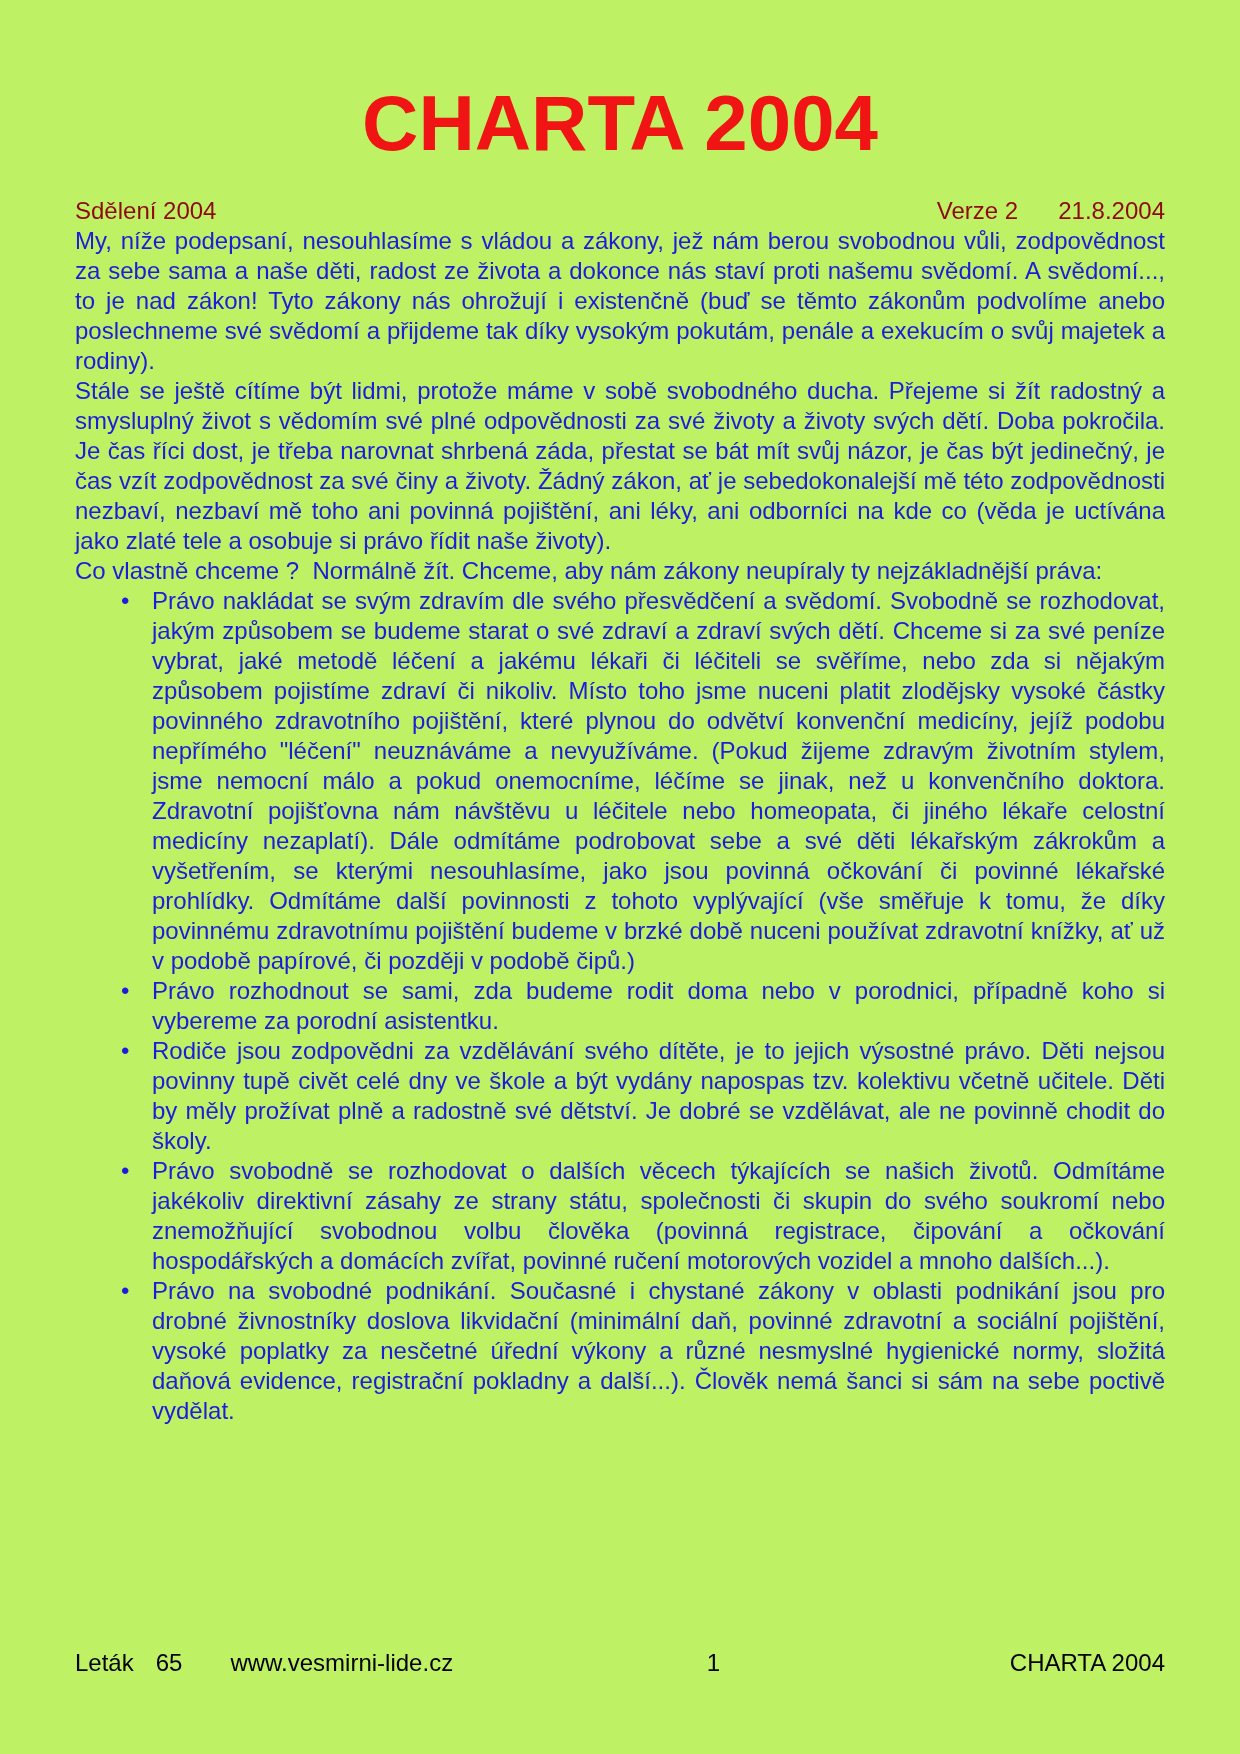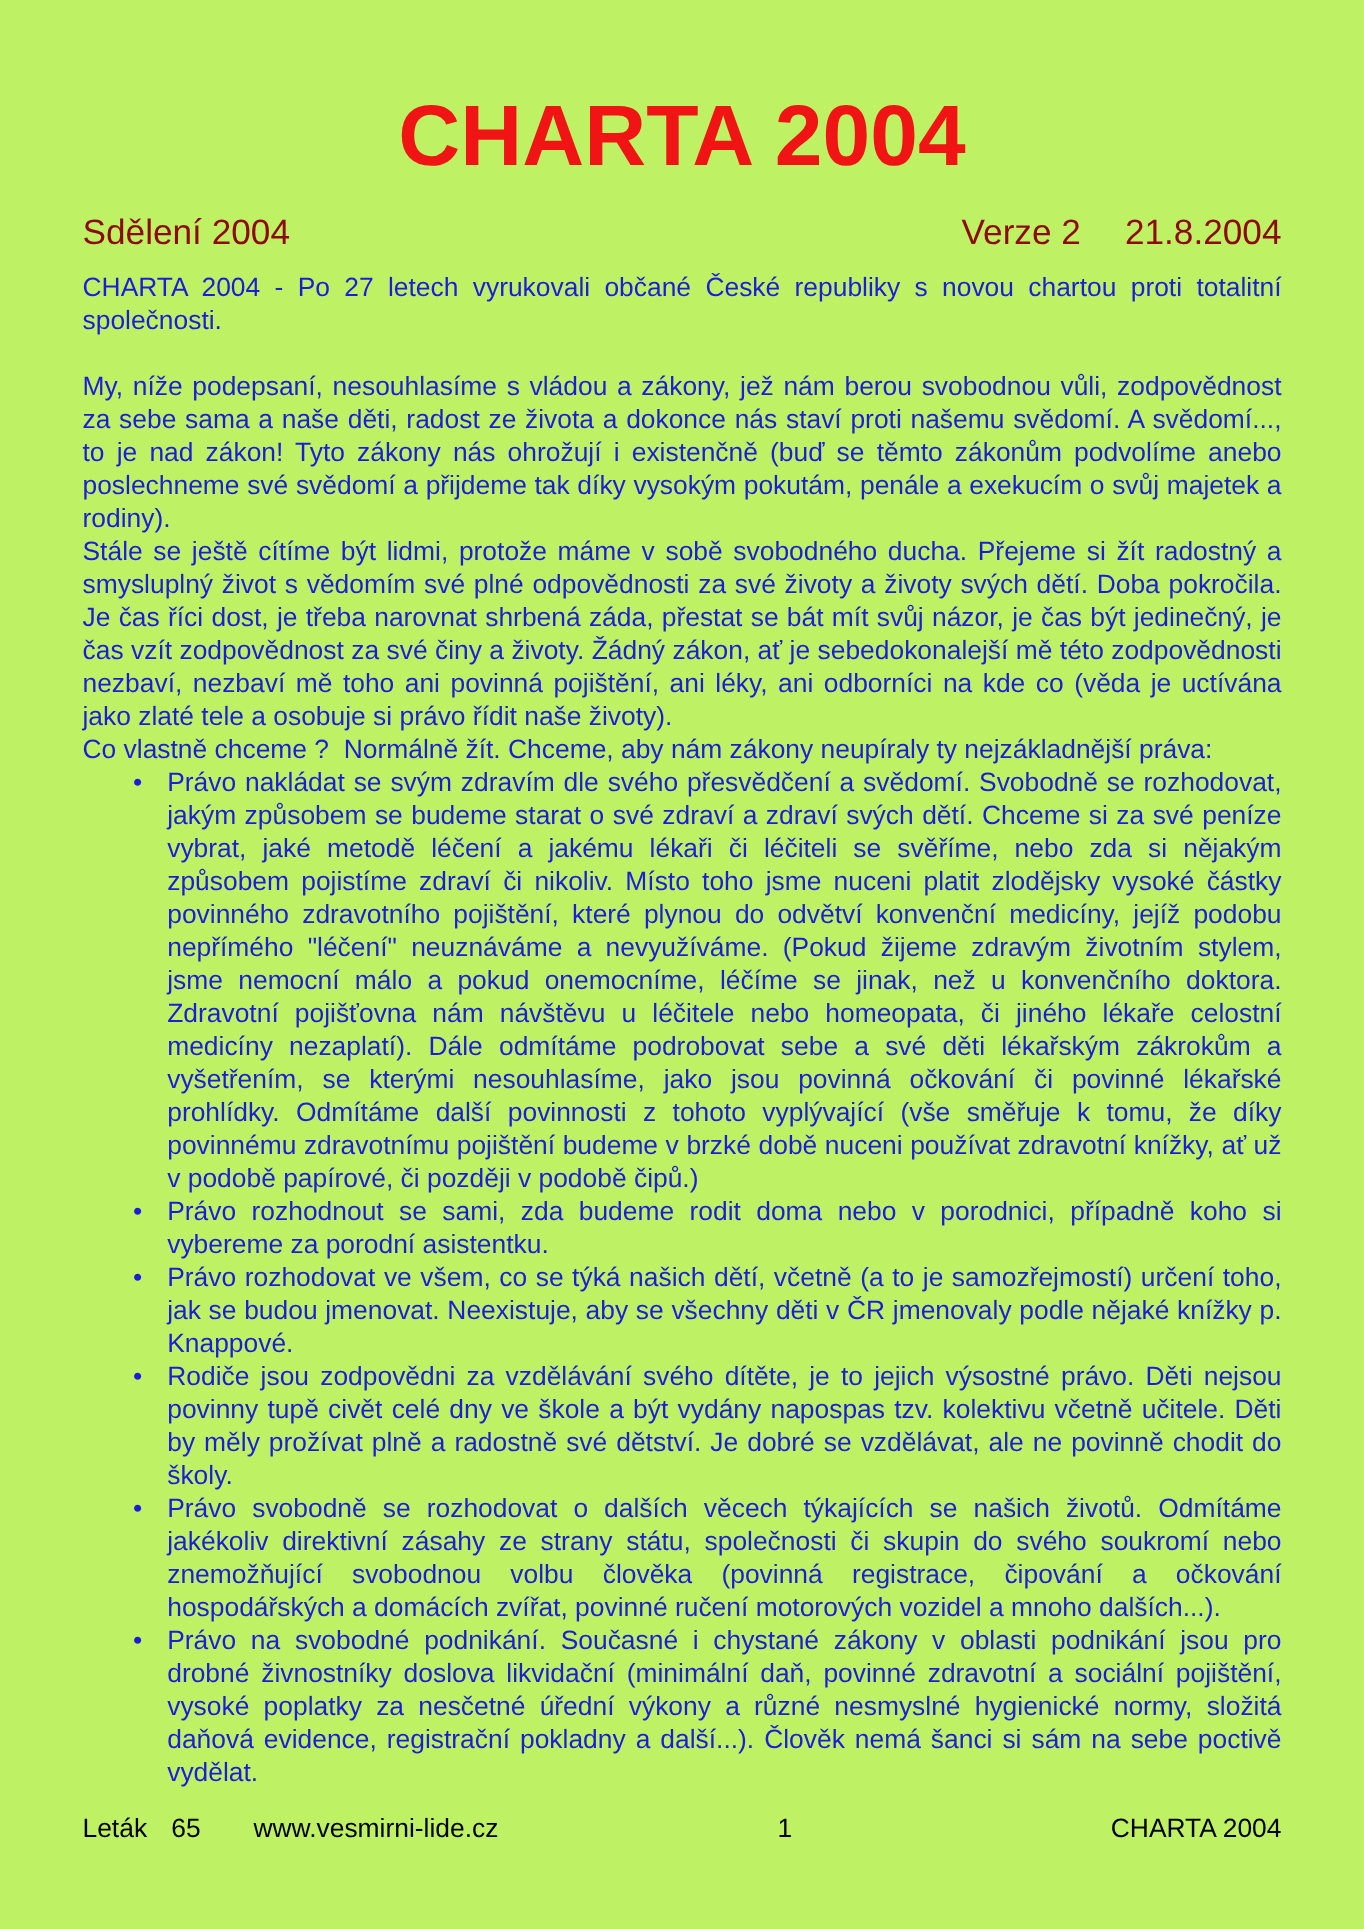--- a/index.html
+++ b/index.html
@@ -27,21 +27,21 @@
     line-height: 1;
     font-weight: 700;
     letter-spacing: 0px;
   }
   .subheader {
     margin-top: 34px;
     display: flex;
     justify-content: space-between;
     align-items: baseline;
     color: #8e0a0a;
-    font-size: 32px;
+    font-size: 24px;
     line-height: 30px;
   }
   .subheader .version-group {
     display: flex;
     gap: 40px;
   }
   .doc-body {
     color: #1c1cdb;
     font-size: 24px;
     line-height: 30px;
@@ -100,29 +100,27 @@
 
     <div class="subheader">
       <span>Sdělení 2004</span>
       <span class="version-group">
         <span>Verze 2</span>
         <span>21.8.2004</span>
       </span>
     </div>
 
     <div class="doc-body">
-      <p class="intro">CHARTA 2004 - Po 27 letech vyrukovali občané České republiky s novou chartou proti totalitní společnosti.</p>
       <p>My, níže podepsaní, nesouhlasíme s vládou a zákony, jež nám berou svobodnou vůli, zodpovědnost za sebe sama a naše děti, radost ze života a dokonce nás staví proti našemu svědomí. A svědomí..., to je nad zákon! Tyto zákony nás ohrožují i existenčně (buď se těmto zákonům podvolíme anebo poslechneme své svědomí a přijdeme tak díky vysokým pokutám, penále a exekucím o svůj majetek a rodiny).</p>
       <p>Stále se ještě cítíme být lidmi, protože máme v sobě svobodného ducha. Přejeme si žít radostný a smysluplný život s vědomím své plné odpovědnosti za své životy a životy svých dětí. Doba pokročila. Je čas říci dost, je třeba narovnat shrbená záda, přestat se bát mít svůj názor, je čas být jedinečný, je čas vzít zodpovědnost za své činy a životy. Žádný zákon, ať je sebedokonalejší mě této zodpovědnosti nezbaví, nezbaví mě toho ani povinná pojištění, ani léky, ani odborníci na kde co (věda je uctívána jako zlaté tele a osobuje si právo řídit naše životy).</p>
       <p>Co vlastně chceme ?&nbsp; Normálně žít. Chceme, aby nám zákony neupíraly ty nejzákladnější práva:</p>
 
       <ul class="rights-list">
         <li>Právo nakládat se svým zdravím dle svého přesvědčení a svědomí. Svobodně se rozhodovat, jakým způsobem se budeme starat o své zdraví a zdraví svých dětí. Chceme si za své peníze vybrat, jaké metodě léčení a jakému lékaři či léčiteli se svěříme, nebo zda si nějakým způsobem pojistíme zdraví či nikoliv. Místo toho jsme nuceni platit zlodějsky vysoké částky povinného zdravotního pojištění, které plynou do odvětví konvenční medicíny, jejíž podobu nepřímého "léčení" neuznáváme a nevyužíváme. (Pokud žijeme zdravým životním stylem, jsme nemocní málo a pokud onemocníme, léčíme se jinak, než u konvenčního doktora. Zdravotní pojišťovna nám návštěvu u léčitele nebo homeopata, či jiného lékaře celostní medicíny nezaplatí). Dále odmítáme podrobovat sebe a své děti lékařským zákrokům a vyšetřením, se kterými nesouhlasíme, jako jsou povinná očkování či povinné lékařské prohlídky. Odmítáme další povinnosti z tohoto vyplývající (vše směřuje k tomu, že díky povinnému zdravotnímu pojištění budeme v brzké době nuceni používat zdravotní knížky, ať už v podobě papírové, či později v podobě čipů.)</li>
         <li>Právo rozhodnout se sami, zda budeme rodit doma nebo v porodnici, případně koho si vybereme za porodní asistentku.</li>
-        <li>Právo rozhodovat ve všem, co se týká našich dětí, včetně (a to je samozřejmostí) určení toho, jak se budou jmenovat. Neexistuje, aby se všechny děti v ČR jmenovaly podle nějaké knížky p. Knappové.</li>
         <li>Rodiče jsou zodpovědni za vzdělávání svého dítěte, je to jejich výsostné právo. Děti nejsou povinny tupě civět celé dny ve škole a být vydány napospas tzv. kolektivu včetně učitele. Děti by měly prožívat plně a radostně své dětství. Je dobré se vzdělávat, ale ne povinně chodit do školy.</li>
         <li>Právo svobodně se rozhodovat o dalších věcech týkajících se našich životů. Odmítáme jakékoliv direktivní zásahy ze strany státu, společnosti či skupin do svého soukromí nebo znemožňující svobodnou volbu člověka (povinná registrace, čipování a očkování hospodářských a domácích zvířat, povinné ručení motorových vozidel a mnoho dalších...).</li>
         <li>Právo na svobodné podnikání. Současné i chystané zákony v oblasti podnikání jsou pro drobné živnostníky doslova likvidační (minimální daň, povinné zdravotní a sociální pojištění, vysoké poplatky za nesčetné úřední výkony a různé nesmyslné hygienické normy, složitá daňová evidence, registrační pokladny a další...). Člověk nemá šanci si sám na sebe poctivě vydělat.</li>
       </ul>
     </div>
   </div>
 
   <div class="footer">
     <div class="f-left">
       <span>Leták</span>

